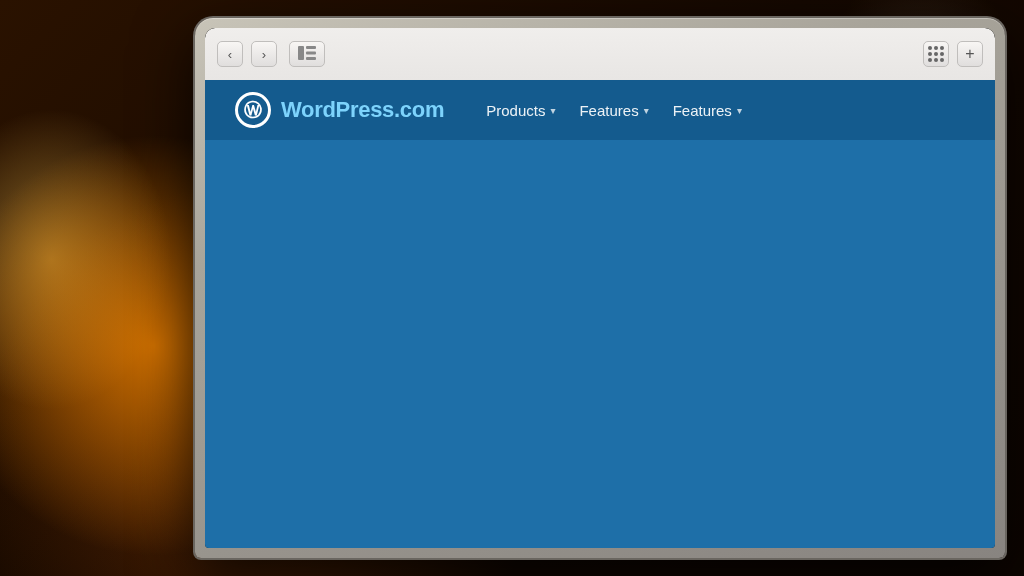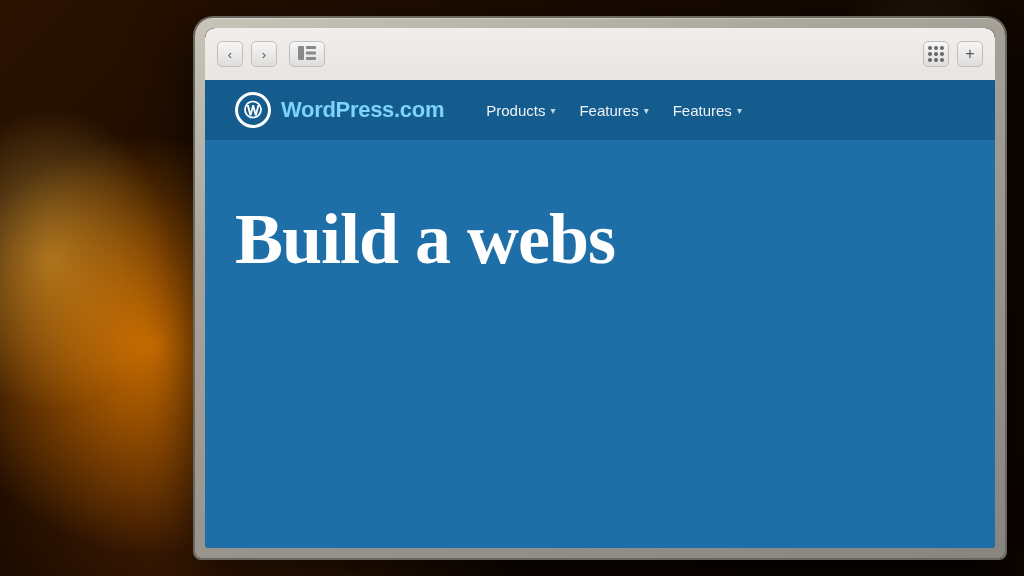--- a/index.html
+++ b/index.html
@@ -290,20 +290,17 @@
             <span>Features</span>
             <span class="chevron">▾</span>
           </div>
           <div class="wp-nav-item">
             <span>Features</span>
             <span class="chevron">▾</span>
           </div>
         </div>
       </nav>
 
-      <div class="wp-hero">
-        <h1 class="hero-title">Build a webs</h1>
-      </div>
 
     </div>
 
   </div>
 </div>
 
 </body></html>

